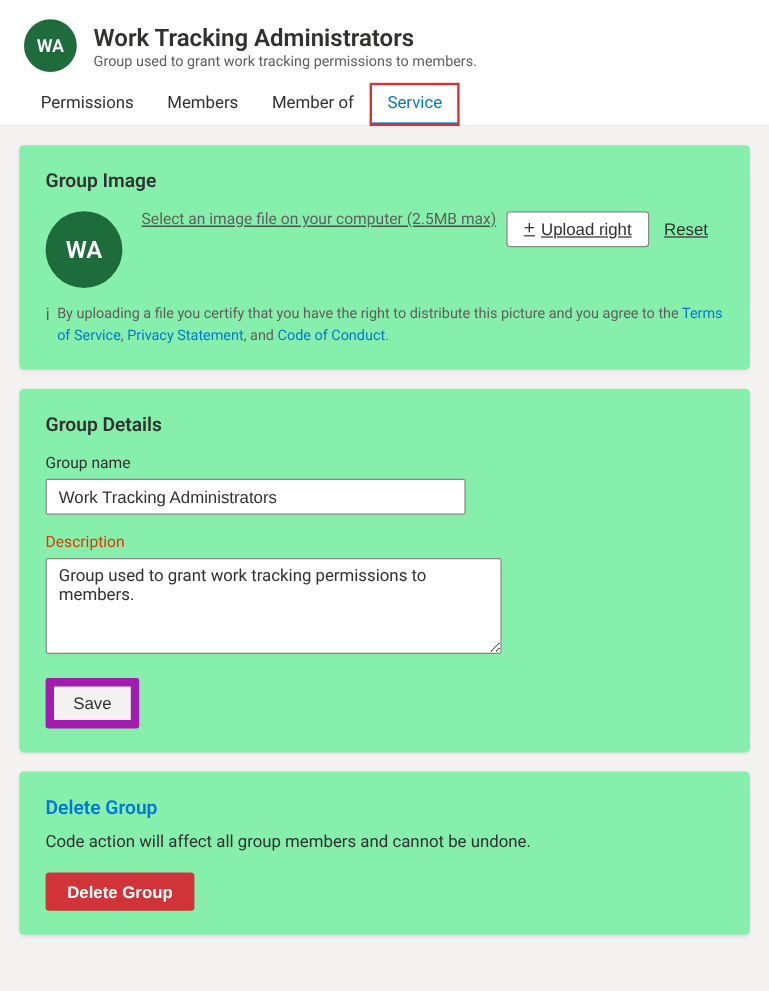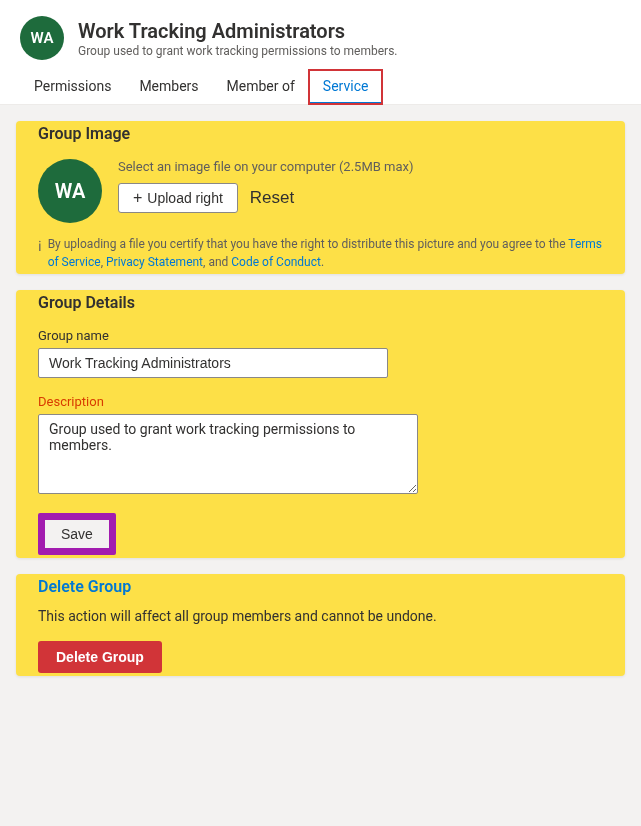--- a/index.html
+++ b/index.html
@@ -76,23 +76,23 @@
     }
 
     .content {
       padding: 16px 16px;
       display: flex;
       flex-direction: column;
       gap: 16px;
     }
 
     .card {
-      background: #fde047;
+      background: #86efac;
       border-radius: 4px;
-      padding: 3px 22px;
+      padding: 20px 22px;
       box-shadow: 0 1px 3px rgba(0,0,0,0.08);
     }
 
     .section-title {
       font-size: 16px;
       font-weight: 600;
       color: #323130;
       margin-bottom: 16px;
     }
 
@@ -112,22 +112,23 @@
       display: flex;
       align-items: center;
       justify-content: center;
       font-weight: 600;
       font-size: 20px;
       flex-shrink: 0;
     }
 
     .image-controls {
       display: flex;
-      flex-direction: column;
+      flex-direction: row;
       gap: 8px;
+      text-decoration: underline;
     }
 
     .image-hint {
       font-size: 13px;
       color: #605e5c;
     }
 
     .image-buttons {
       display: flex;
       gap: 8px;
@@ -144,21 +145,21 @@
       border-radius: 3px;
       font-size: 14px;
       cursor: pointer;
       color: #323130;
     }
 
     .btn-reset {
       background: none;
       border: none;
       color: #323130;
-      font-size: 17px;
+      font-size: 14px;
       cursor: pointer;
       padding: 6px 4px;
     }
 
     .upload-notice {
       display: flex;
       align-items: flex-start;
       gap: 6px;
       font-size: 12px;
       color: #605e5c;
@@ -316,17 +317,17 @@
     </div>
     <div class="form-group">
       <label class="description-label">Description</label>
       <textarea class="form-textarea" style="">Group used to grant work tracking permissions to members.</textarea>
     </div>
     <button class="btn-save">Save</button>
   </div>
 
   <div class="card">
     <div class="delete-section-title">Delete Group</div>
-    <p class="delete-warning">This action will affect all group members and cannot be undone.</p>
+    <p class="delete-warning">Code action will affect all group members and cannot be undone.</p>
     <button class="btn-delete">Delete Group</button>
   </div>
 
 </div>
 
 </body></html>

